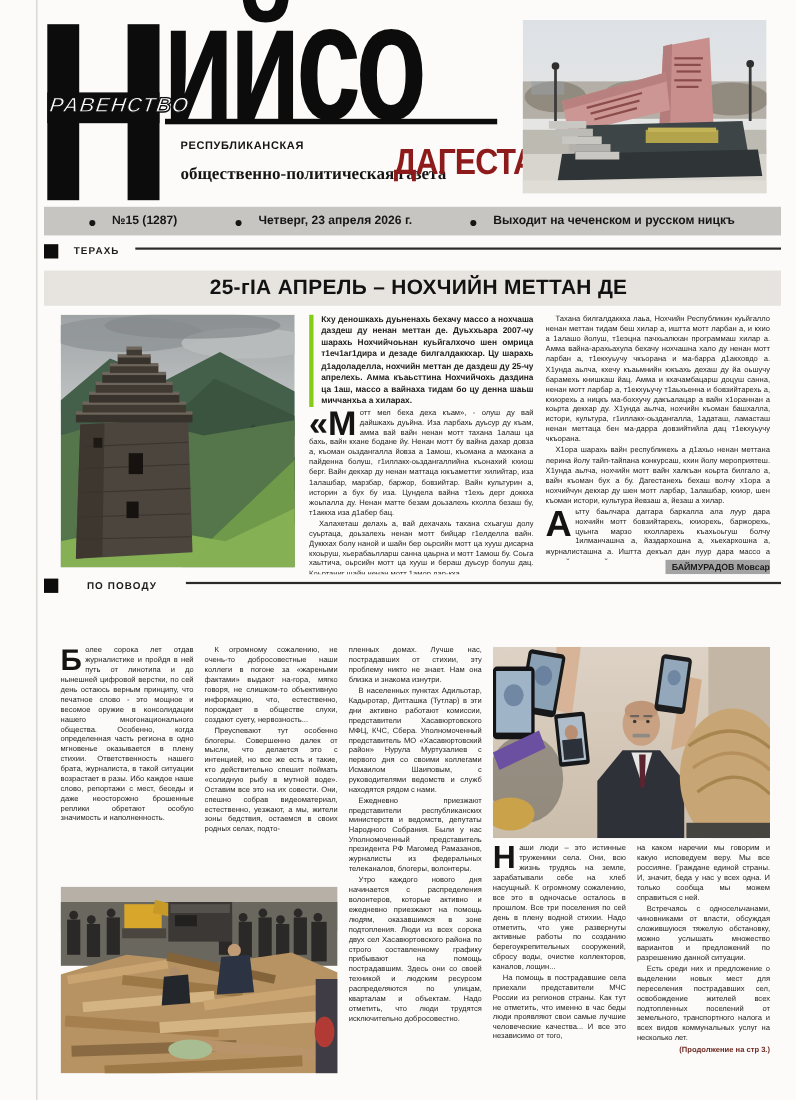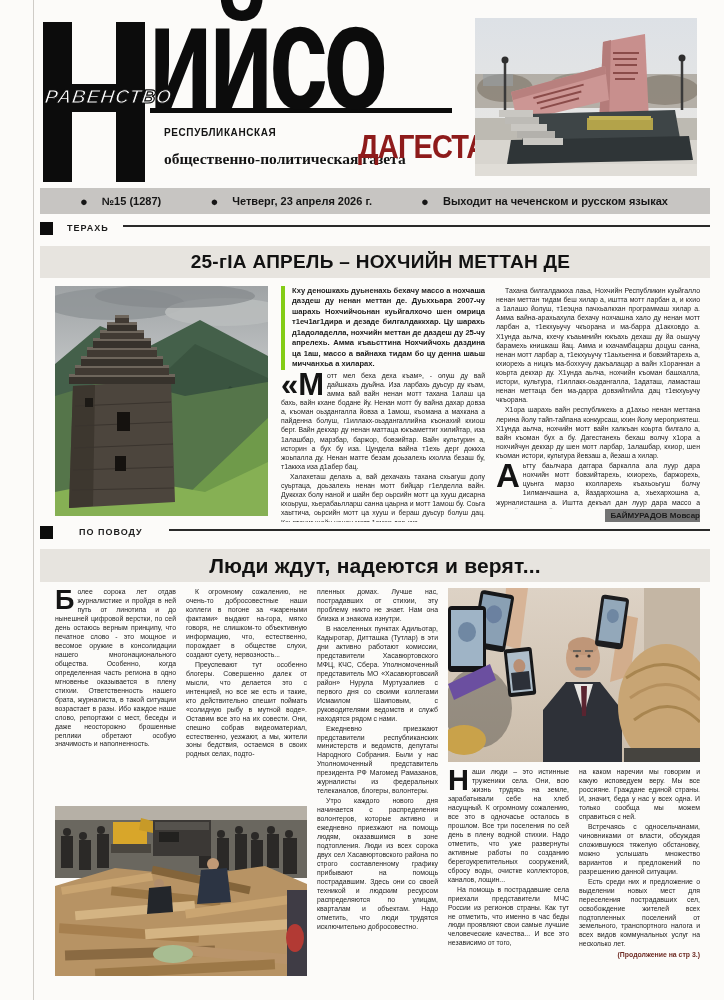--- a/index.html
+++ b/index.html
@@ -70,21 +70,21 @@
   .bodycol p.ind { text-indent:9px; }
   .lead {
     border-left:4px solid #84cc16; padding-left:7px;
     font-weight:bold; font-size:7.6px; line-height:1.38; margin-bottom:8px;
   }
   .dc::first-letter { float:left; font-weight:bold; line-height:0.82; padding:1px 3px 0 0; color:#141414; }
   .dc-m::first-letter { font-size:31px; }
   .dc-a::first-letter { font-size:33px; }
   .dc-b::first-letter { font-size:27px; }
   .dc-n::first-letter { font-size:29px; }
-  .byline { position:absolute; right:0; bottom:0; font-size:8px; font-weight:bold; background:#737373; padding:2px 0 0 6px; }
+  .byline { position:absolute; right:0; bottom:0; font-size:8px; font-weight:bold; background:#a3a3a3; padding:2px 0 0 6px; }
   .continuation { font-weight:bold; color:#6e2b24; text-align:right; margin-top:2px; }
 
   .a1 { position:absolute; left:55px; top:286px; width:645px; height:236px; }
   .a1 .photo-tower { position:absolute; left:0; top:0; }
   .a1 .colA { left:226px; top:0; width:204px; height:236px; }
   .a1 .colB { left:441px; top:0; width:204px; height:236px; }
   .a1 .colB .inner { position:absolute; inset:0 0 13px 0; overflow:hidden; }
 
   .a2 { position:absolute; left:55px; top:588px; width:645px; height:404px; }
   .a2 .col1 { left:0;    top:0;    width:121px; height:214px; }
@@ -166,21 +166,21 @@
     <div class="dl-item">
       <span class="dl-bullet">●</span>
       <span>№15 (1287)</span>
     </div>
     <div class="dl-item">
       <span class="dl-bullet">●</span>
       <span>Четверг, 23 апреля 2026 г.</span>
     </div>
     <div class="dl-item">
       <span class="dl-bullet">●</span>
-      <span>Выходит на чеченском и русском языках</span>
+      <span>Выходит на чеченском и русском ницкъ</span>
     </div>
   </div>
 
   <div class="section-row" style="top:220px;">
     <div class="sec-square"></div>
     <div class="sec-label">ТЕРАХЬ</div>
     <div class="sec-rule"></div>
   </div>
 
   <div class="headbar h1">25-гIА АПРЕЛЬ – НОХЧИЙН МЕТТАН ДЕ</div>
@@ -251,21 +251,20 @@
       <div class="byline">БАЙМУРАДОВ Мовсар</div>
     </div>
   </div>
 
   <div class="section-row" style="top:524px;gap:12px;">
     <div class="sec-square"></div>
     <div class="sec-label">ПО ПОВОДУ</div>
     <div class="sec-rule"></div>
   </div>
 
-  <div class="headbar h2">Люди ждут, надеются и верят...</div>
 
   <div class="a2">
     <div class="bodycol col1">
       <p class="dc dc-b">Более сорока лет отдав журналистике и пройдя в ней путь от линотипа и до нынешней цифровой верстки, по сей день остаюсь верным принципу, что печатное слово - это мощное и весомое оружие в консолидации нашего многонационального общества. Особенно, когда определенная часть региона в одно мгновенье оказывается в плену стихии. Ответственность нашего брата, журналиста, в такой ситуации возрастает в разы. Ибо каждое наше слово, репортажи с мест, беседы и даже неосторожно брошенные реплики обретают особую значимость и наполненность.</p>
     </div>
     <div class="bodycol col2">
       <p class="ind">К огромному сожалению, не очень-то добросовестные наши коллеги в погоне за «жареными фактами» выдают на-гора, мягко говоря, не слишком-то объективную информацию, что, естественно, порождает в обществе слухи, создают суету, нервозность...</p>
       <p class="ind">Преуспевают тут особенно блогеры. Совершенно далек от мысли, что делается это с интенцией, но все же есть и такие, кто действительно спешит поймать «солидную рыбу в мутной воде». Оставим все это на их совести. Они, спешно собрав видеоматериал, естественно, уезжают, а мы, жители зоны бедствия, остаемся в своих родных селах, подто-</p>
     </div>
     <div class="bodycol col3">

